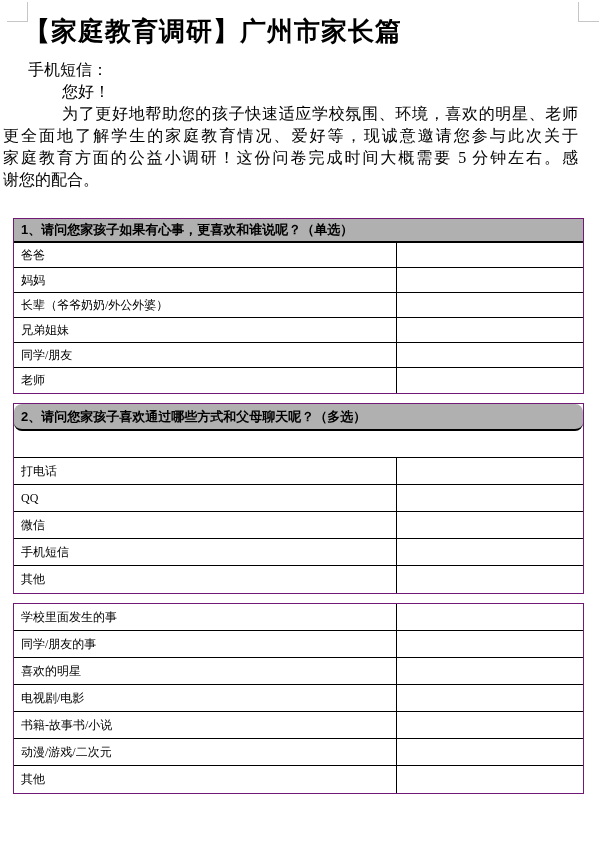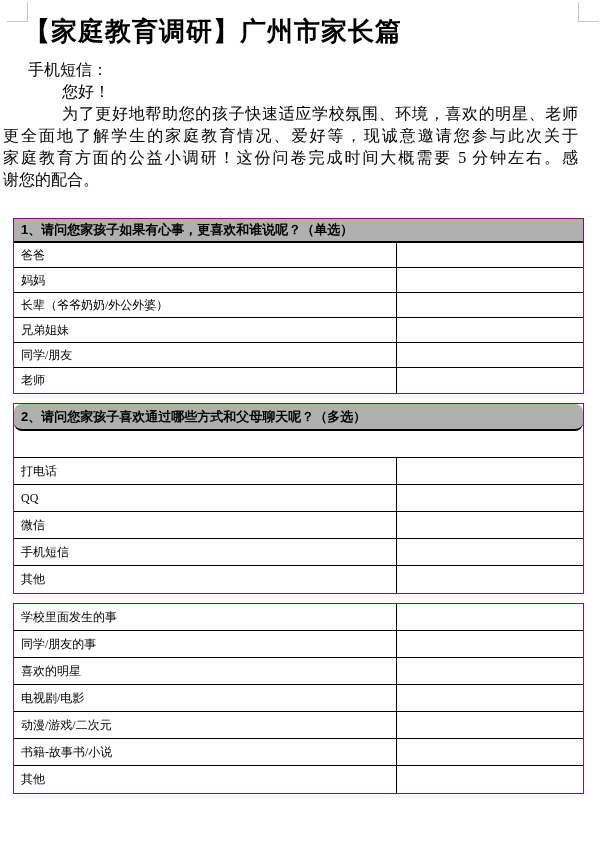--- a/index.html
+++ b/index.html
@@ -193,25 +193,25 @@
         </div>
         <div class="qrow">
           <div class="qcell-label">喜欢的明星</div>
           <div class="qcell-answer"></div>
         </div>
         <div class="qrow">
           <div class="qcell-label">电视剧/电影</div>
           <div class="qcell-answer"></div>
         </div>
         <div class="qrow">
+          <div class="qcell-label">书籍-故事书/小说</div>
+          <div class="qcell-answer"></div>
+        </div>
+        <div class="qrow">
           <div class="qcell-label">动漫/游戏/二次元</div>
-          <div class="qcell-answer"></div>
-        </div>
-        <div class="qrow">
-          <div class="qcell-label">书籍-故事书/小说</div>
           <div class="qcell-answer"></div>
         </div>
         <div class="qrow">
           <div class="qcell-label">其他</div>
           <div class="qcell-answer"></div>
         </div>
       </div>
     </div>
 </div>
 

